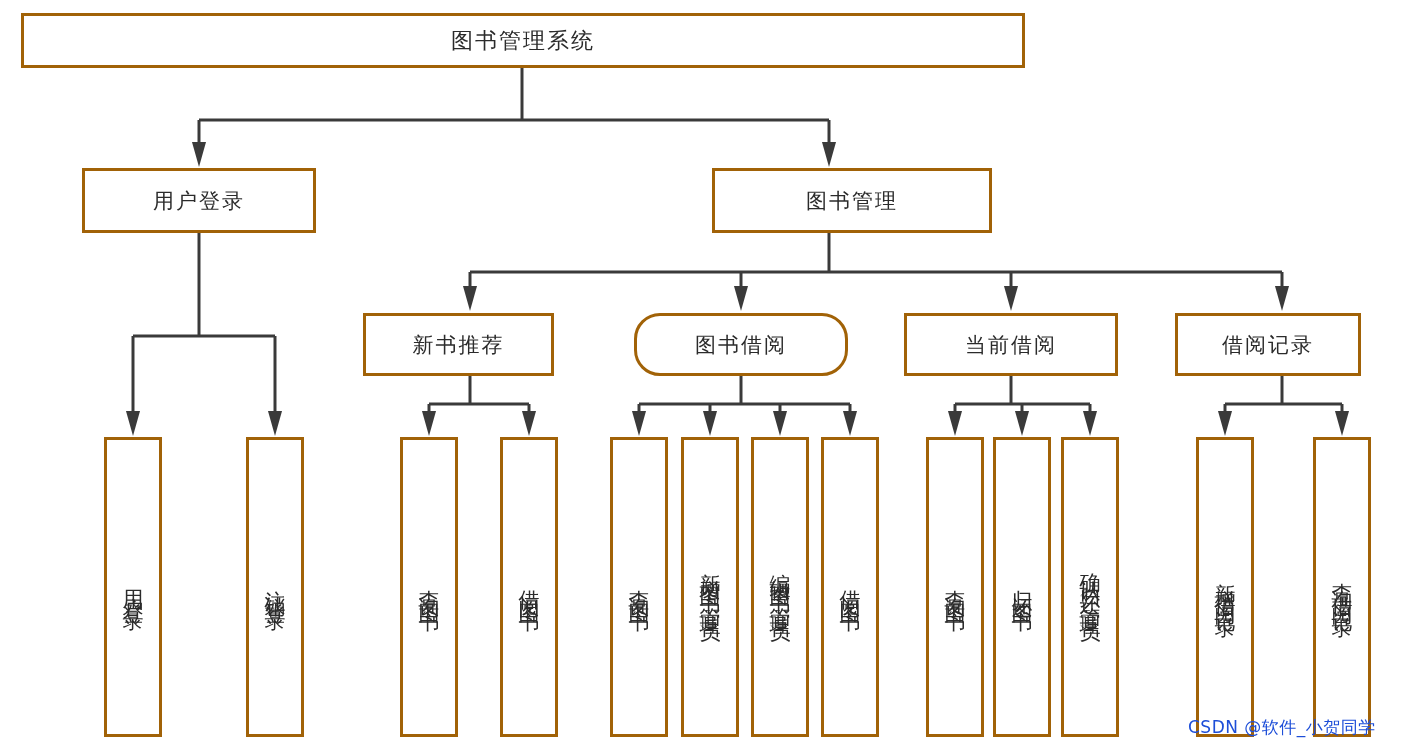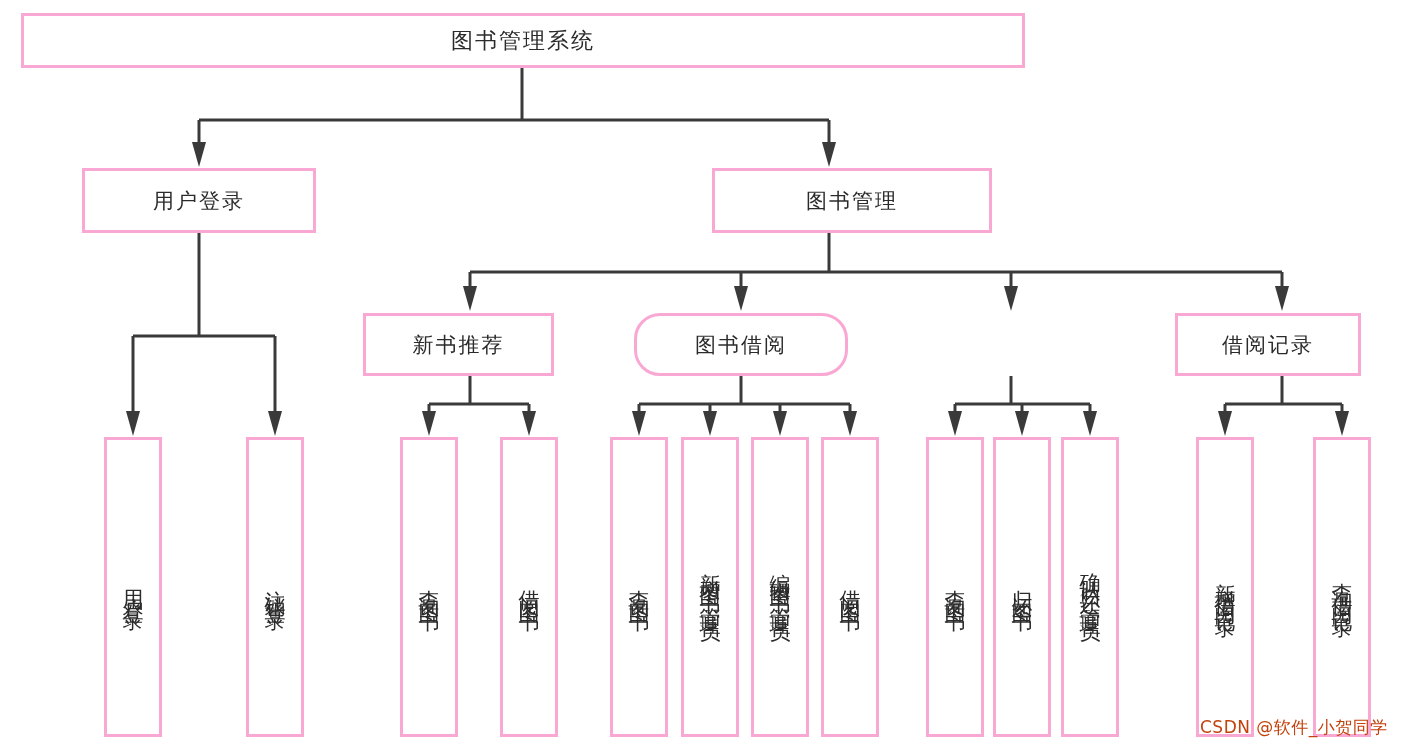--- a/index.html
+++ b/index.html
@@ -19,21 +19,21 @@
     position: absolute;
     left: 0; top: 0;
     width: 1405px;
     height: 747px;
     pointer-events: none;
   }
   .box {
     position: absolute;
     box-sizing: border-box;
     background: #ffffff;
-    border: 3px solid #f9a8d4;
+    border: 3px solid #a16207;
     display: flex;
     align-items: center;
     justify-content: center;
     color: #2b2b2b;
     font-size: 21px;
     letter-spacing: 2px;
     white-space: nowrap;
     z-index: 2;
   }
   
@@ -67,25 +67,24 @@
   .n-f9  { left: 926px;  }
   .n-f10 { left: 993px;  }
   .n-f11 { left: 1061px; }
   .n-f12 { left: 1196px; }
   .n-f13 { left: 1313px; }
   .watermark {
     position: absolute;
     left: 1188px;
     top: 716px;
     font-size: 17px;
-    color: #c2410c;
+    color: #1d4ed8;
     letter-spacing: 0.5px;
     z-index: 3;
     white-space: nowrap;
-    margin-left: 12px;
   }
 </style>
 </head>
 <body>
 
 <div class="canvas">
 
   <svg class="connector-svg" viewBox="0 0 1405 747" xmlns="http://www.w3.org/2000/svg">
       <line x1="522" y1="68" x2="522" y2="120" stroke="#3a3a3a" stroke-width="3"></line>
       <line x1="199" y1="120" x2="829" y2="120" stroke="#3a3a3a" stroke-width="3"></line>
@@ -141,20 +140,21 @@
       <polygon points="1335,411 1349,411 1342,436" fill="#3a3a3a"></polygon>
     </svg>
 
   <div class="box n-root">图书管理系统</div>
 
   <div class="box n-l2a">用户登录</div>
   <div class="box n-l2b">图书管理</div>
 
   <div class="box n-l3a">新书推荐</div>
   <div class="box n-l3b">图书借阅</div>
+  <div class="box n-l3c">当前借阅</div>
   <div class="box n-l3d">借阅记录</div>
 
   <div class="box leaf n-f1">用户登录</div>
   <div class="box leaf n-f2">注销登录</div>
   <div class="box leaf n-f3">查询图书</div>
   <div class="box leaf n-f4">借阅图书</div>
   <div class="box leaf n-f5">查询图书</div>
   <div class="box leaf n-f6">新增图书（管理员）</div>
   <div class="box leaf n-f7">编辑图书（管理员）</div>
   <div class="box leaf n-f8">借阅图书</div>

